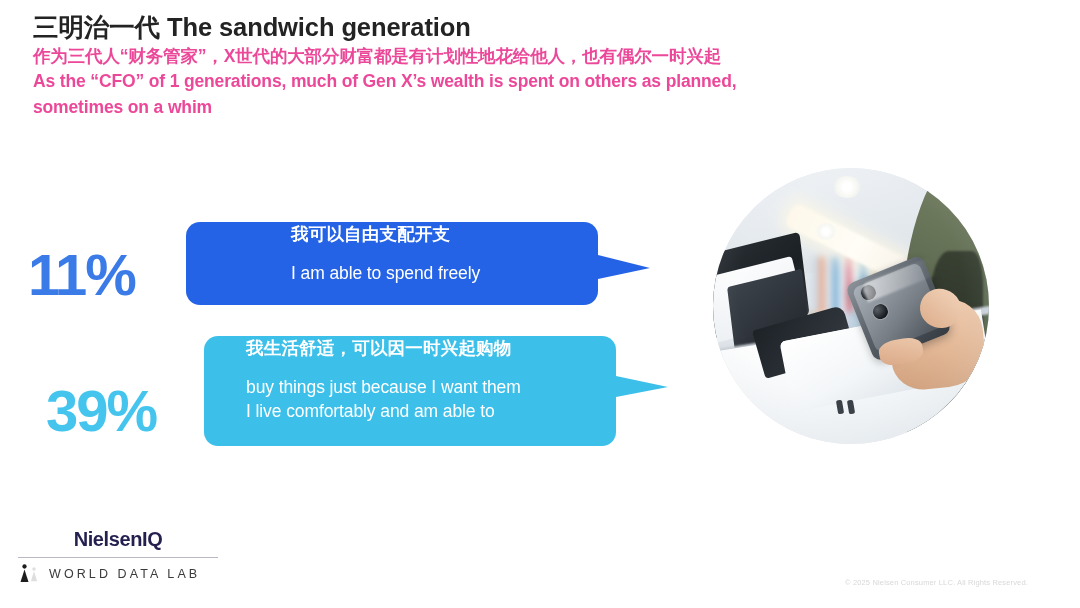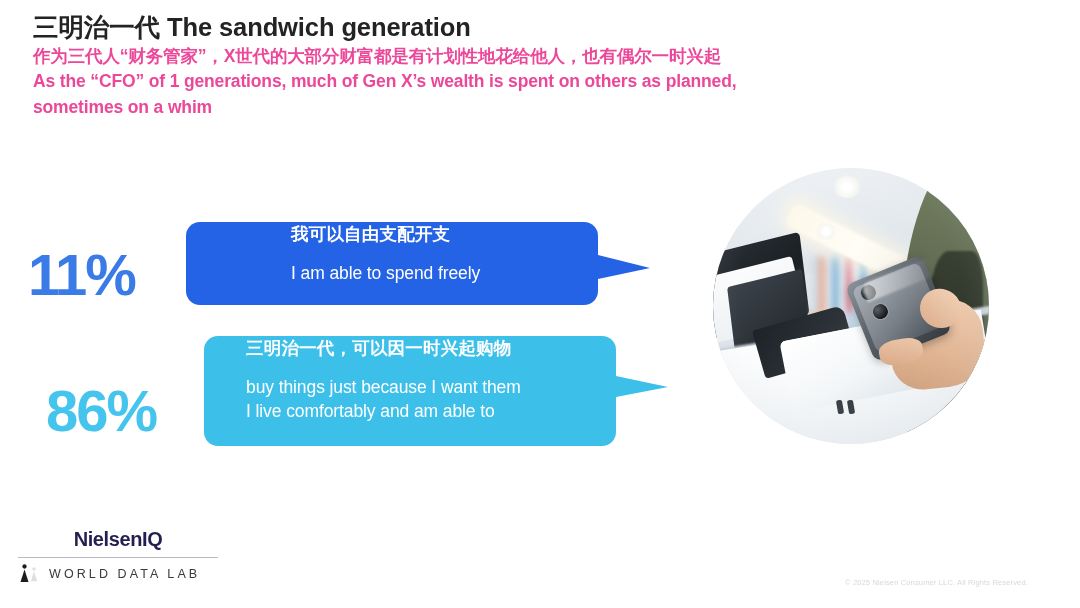--- a/index.html
+++ b/index.html
@@ -389,24 +389,24 @@
         <p class="zh">我可以自由支配开支</p>
         <p class="en">
           <span class="en-line">I am able to spend freely</span>
         </p>
         <span class="tail tail-blue"></span>
       </div>
     </div>
   </div>
 
   <div class="stat-row row-2">
-    <div class="pct pct-2">86%</div>
+    <div class="pct pct-2">39%</div>
     <div class="bubble-wrap">
       <div class="bubble bubble-cyan">
-        <p class="zh">三明治一代，可以因一时兴起购物</p>
+        <p class="zh">我生活舒适，可以因一时兴起购物</p>
         <p class="en">
           <span class="en-line">buy things just because I want them</span>
           <span class="en-line">I live comfortably and am able to</span>
         </p>
         <span class="tail tail-cyan"></span>
       </div>
     </div>
   </div>
 
   <div class="photo">

